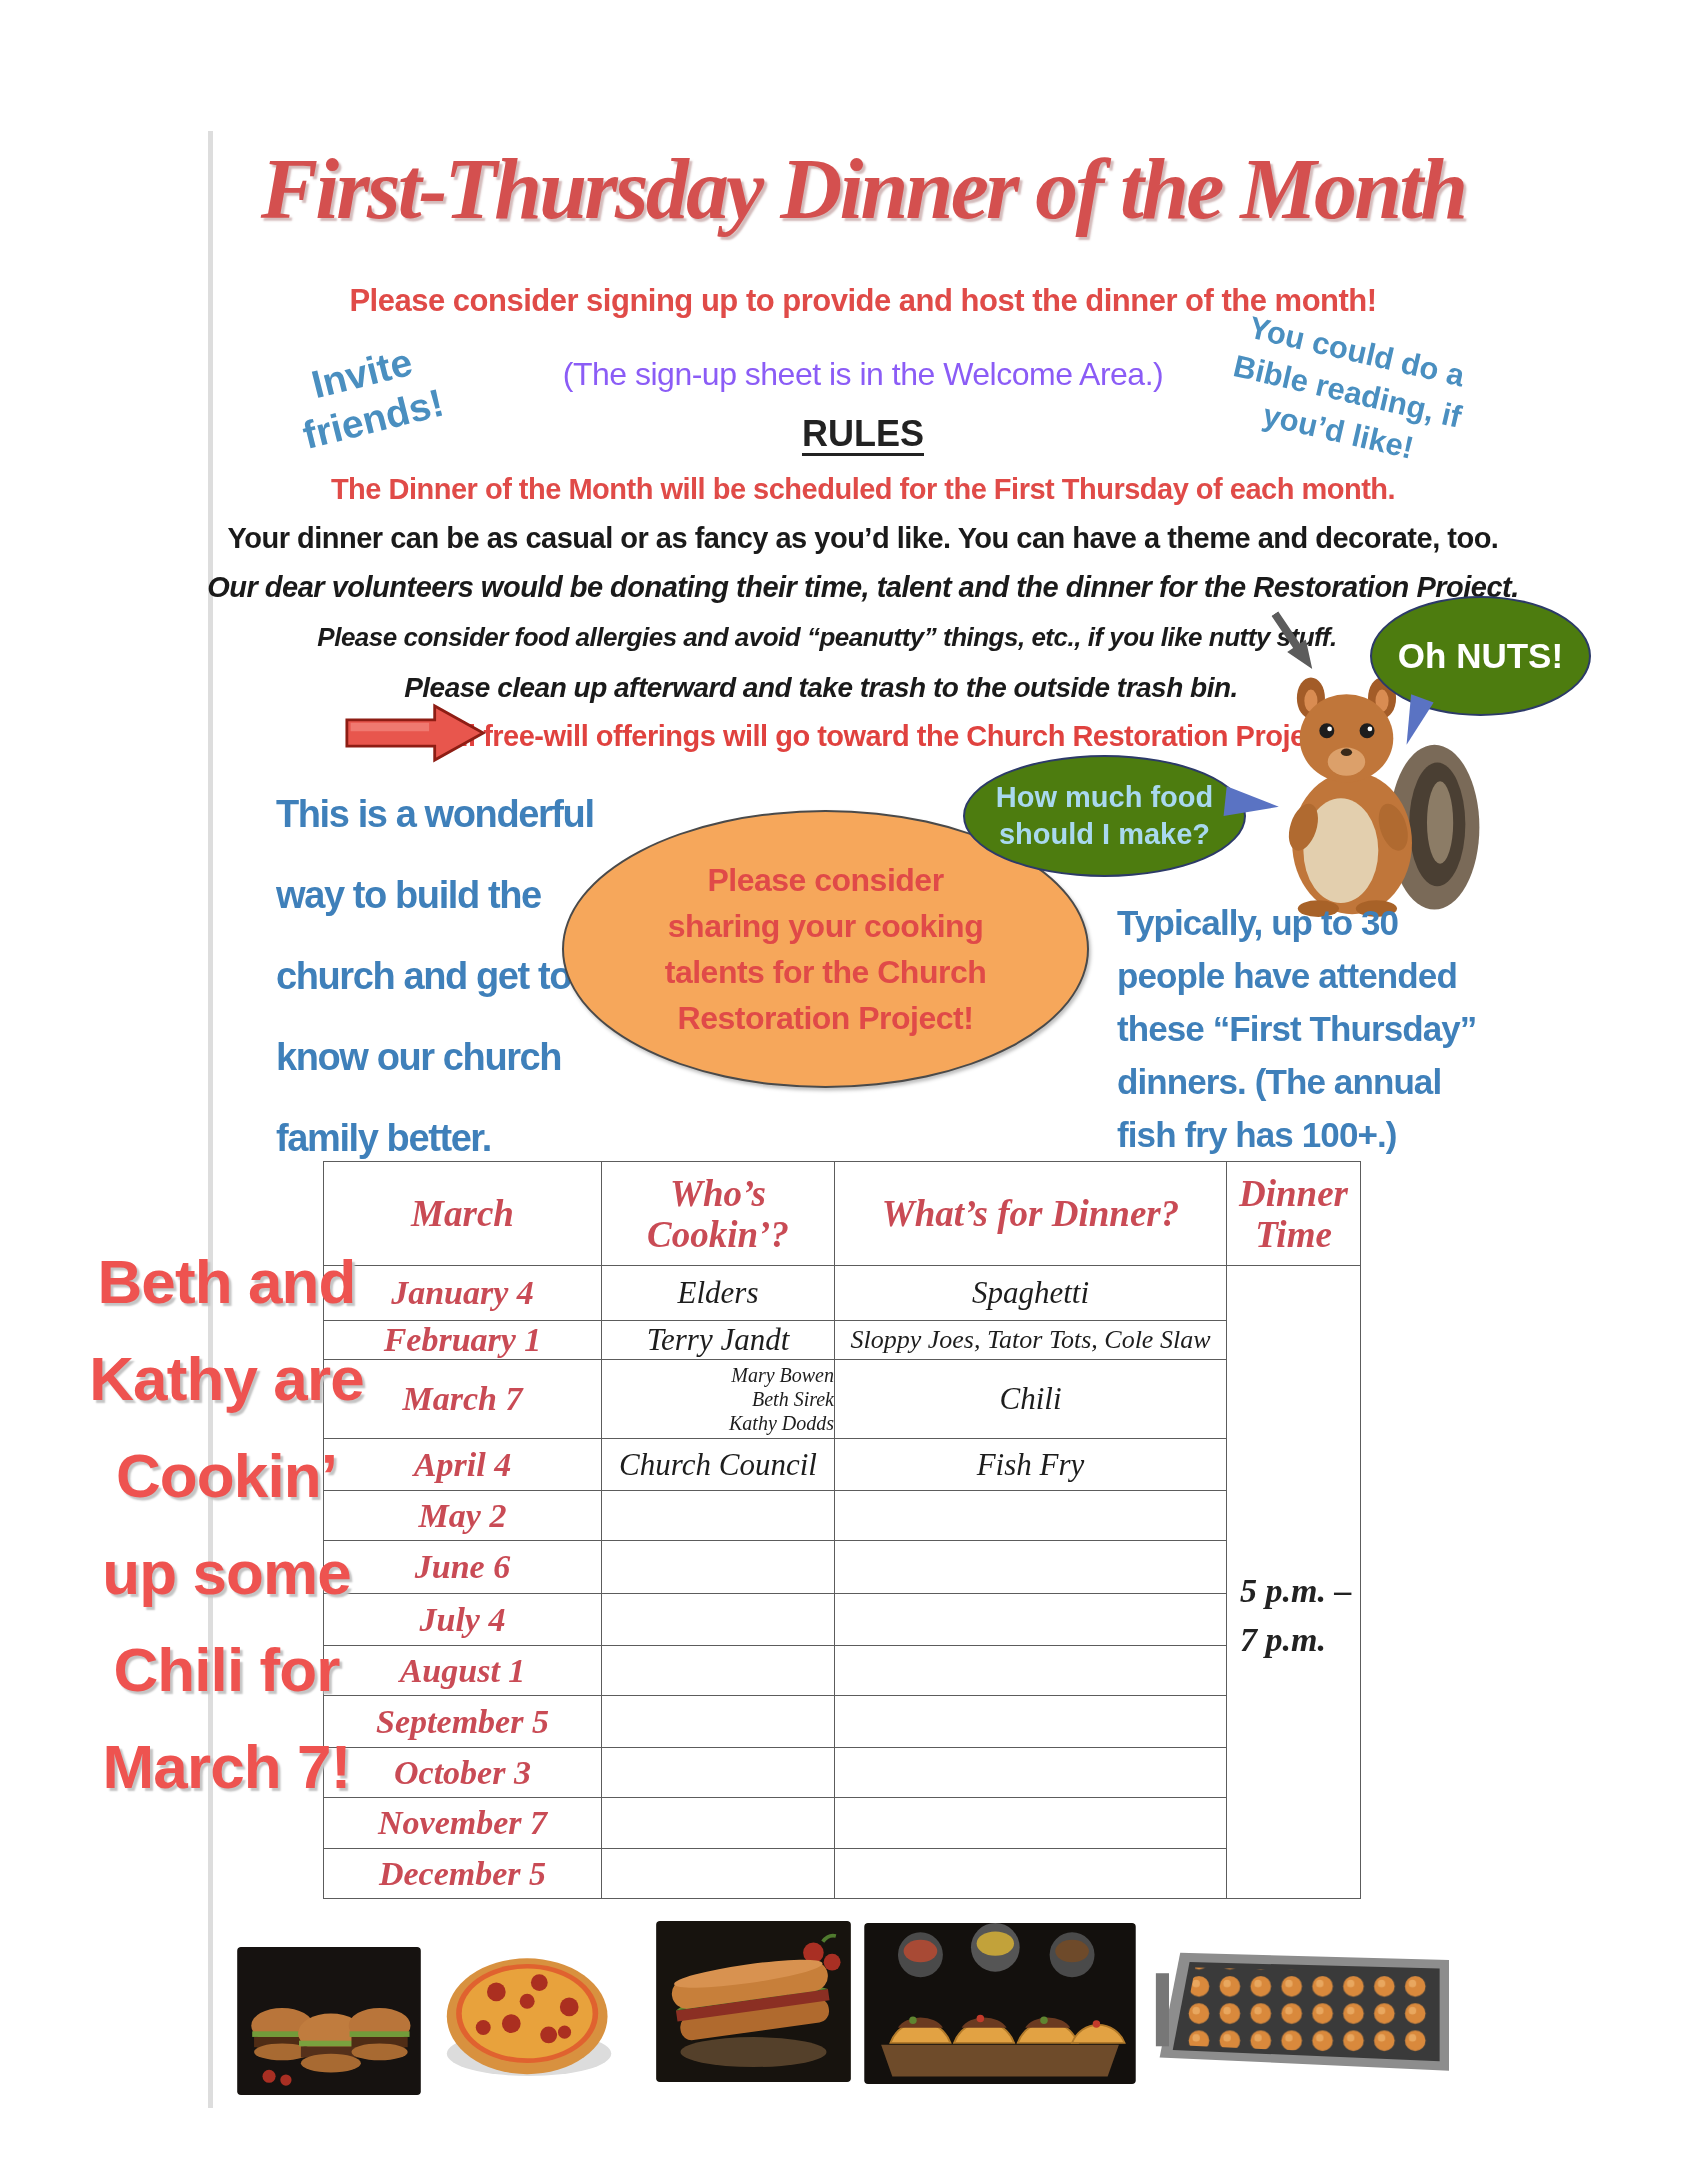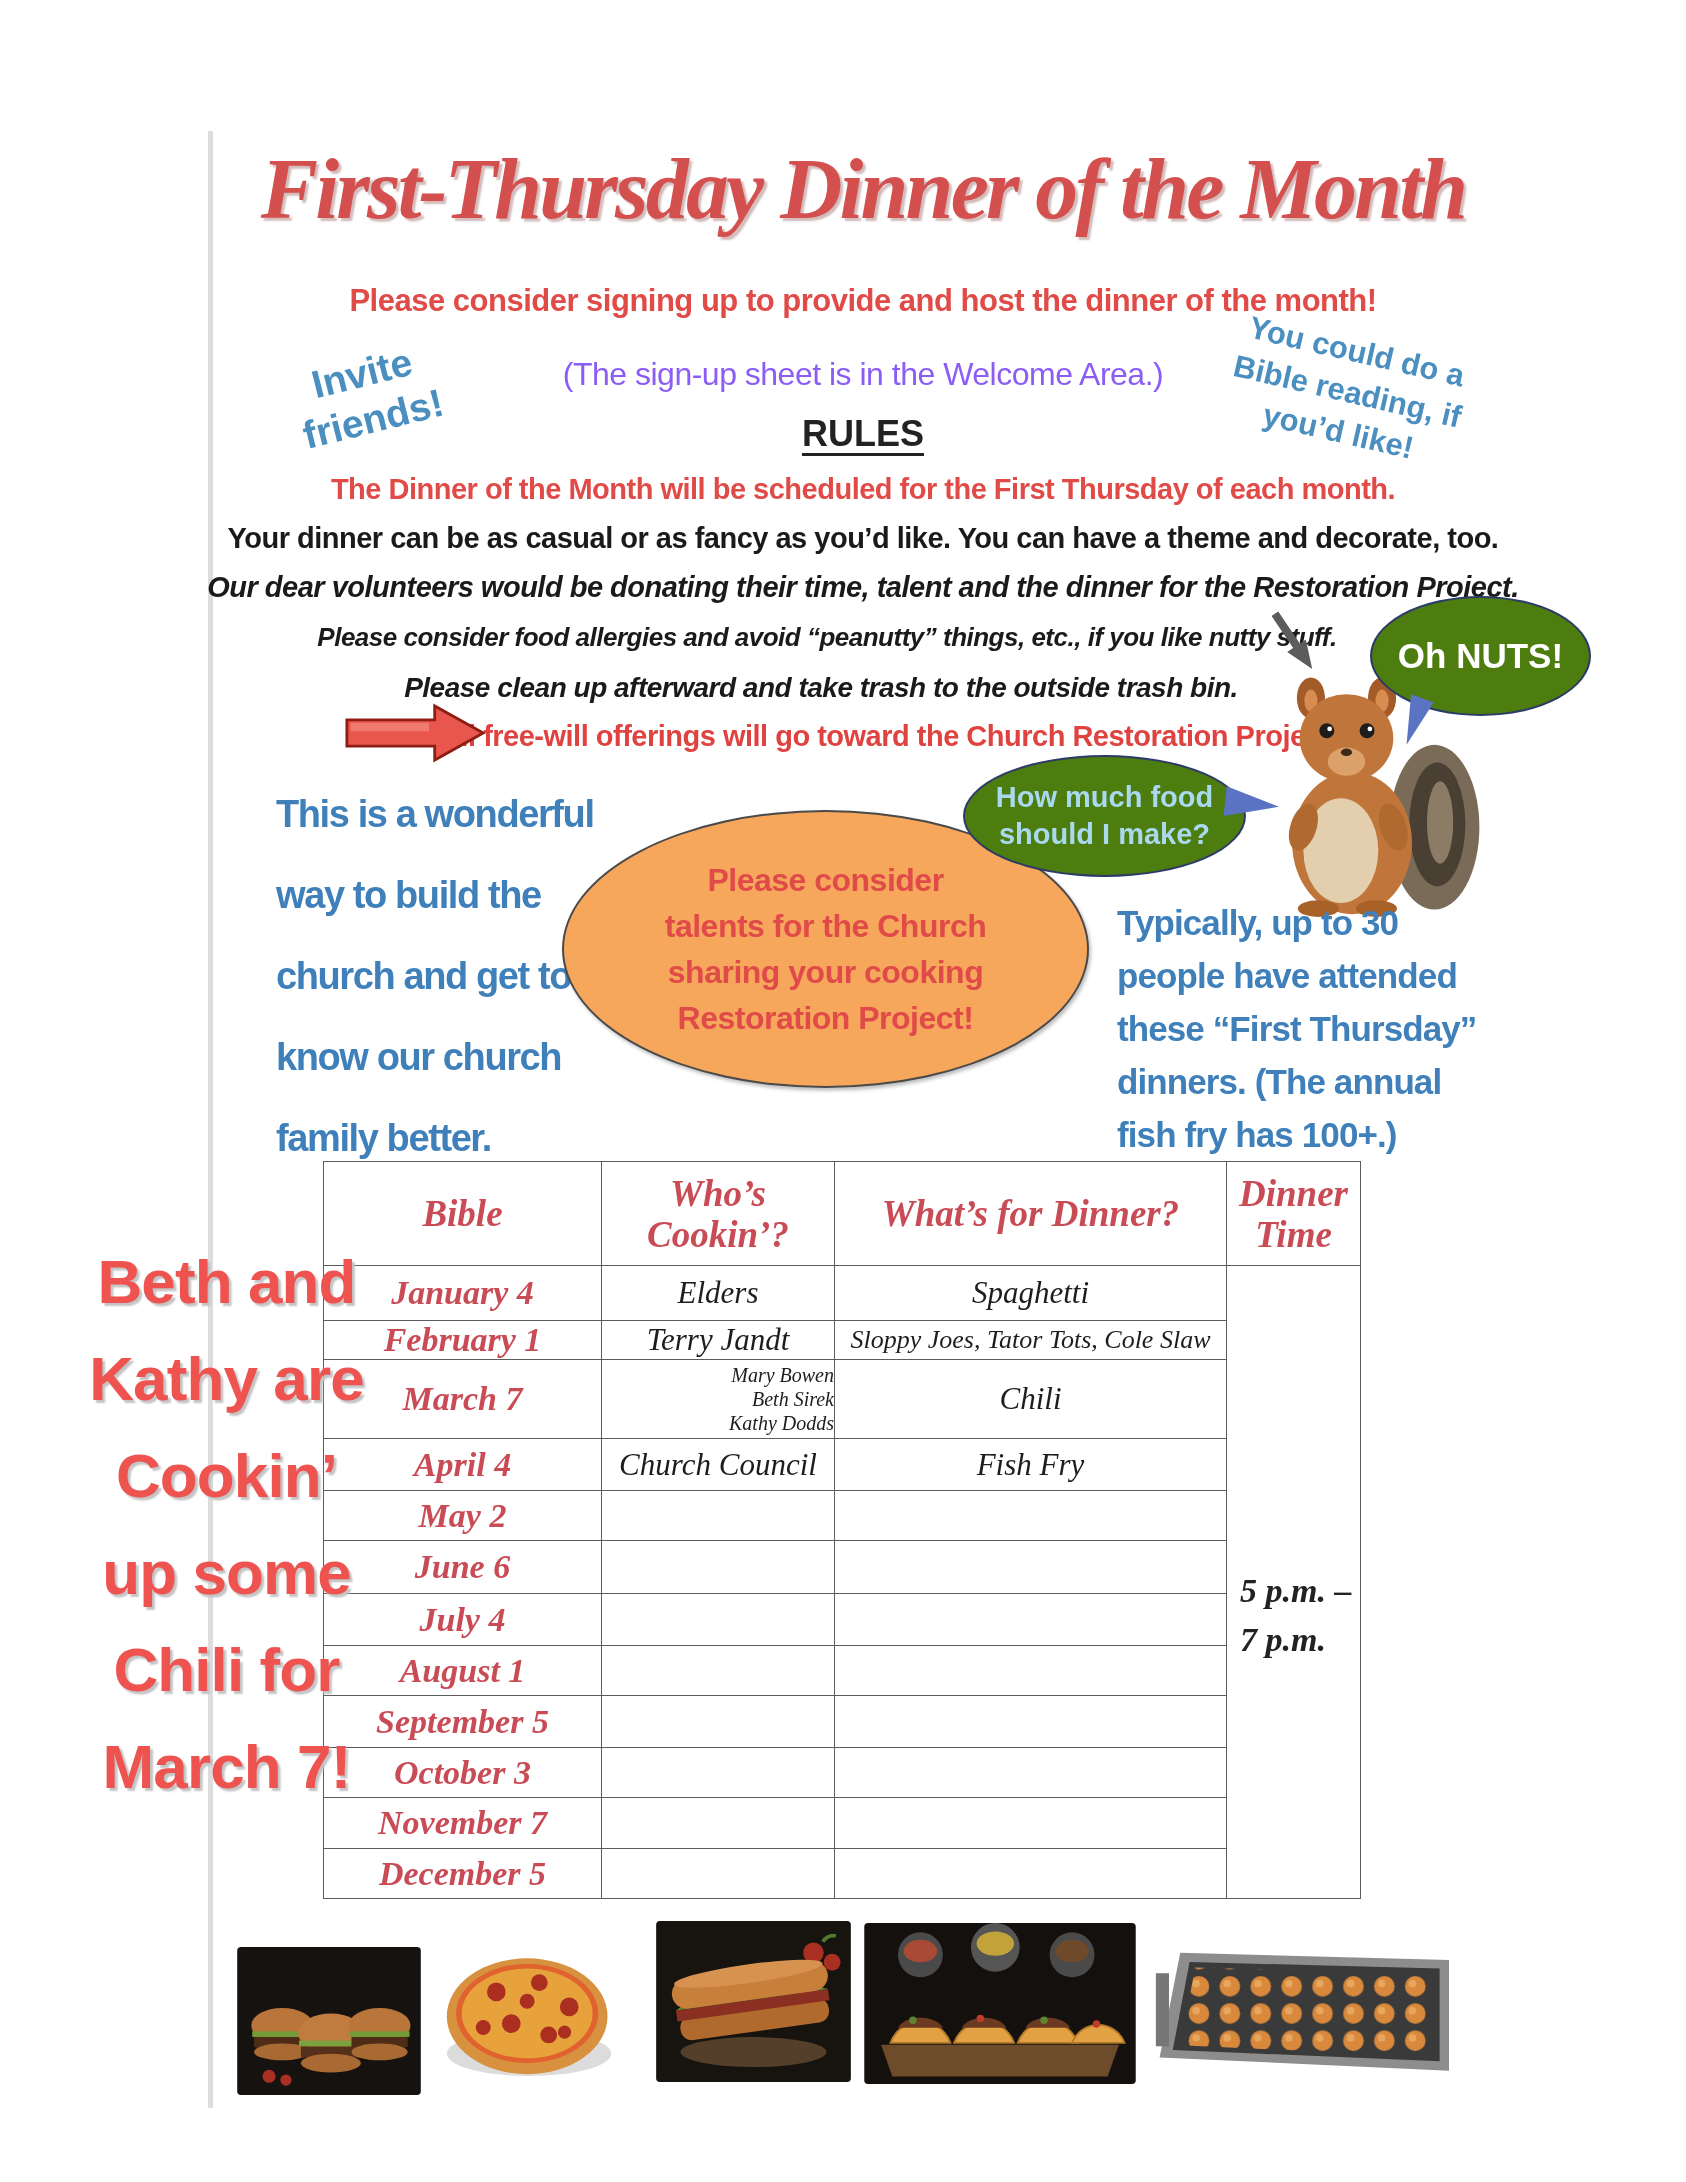--- a/index.html
+++ b/index.html
@@ -114,22 +114,22 @@
     <div>This is a wonderful</div>
     <div>way to build the</div>
     <div>church and get to</div>
     <div>know our church</div>
     <div>family better.</div>
   </div>
 
   <div class="abs ellipse">
     <div class="ellipse-text">
       <div>Please consider</div>
+      <div>sharing your cooking</div>
       <div>talents for the Church</div>
-      <div>sharing your cooking</div>
       <div>Restoration Project!</div>
     </div>
   </div>
 
   <svg class="abs" style="left:1251px;top:607px;" width="234" height="314" viewBox="0 0 250 335">
     <ellipse cx="196" cy="235" rx="48" ry="88" fill="#7a6a58"></ellipse>
     <ellipse cx="199" cy="232" rx="30" ry="66" fill="#4a3f33"></ellipse>
     <ellipse cx="202" cy="230" rx="14" ry="44" fill="#8c7c66"></ellipse>
     <ellipse cx="108" cy="252" rx="64" ry="76" fill="#c0763a"></ellipse>
     <ellipse cx="96" cy="260" rx="40" ry="56" fill="#e3cfae"></ellipse>
@@ -171,21 +171,21 @@
 
   <table class="sched">
     <colgroup>
         <col style="width:278px">
         <col style="width:233px">
         <col style="width:392px">
         <col style="width:134px">
       </colgroup>
     <tbody>
         <tr>
-      <th>Bible</th>
+      <th>March</th>
       <th>Who’s Cookin’?</th>
       <th>What’s  for Dinner?</th>
       <th>
         <div>Dinner</div>
         <div>Time</div>
       </th>
     </tr>
     <tr class="dr1">
       <td class="c-date">January 4</td>
       <td class="c-cook">Elders</td>

